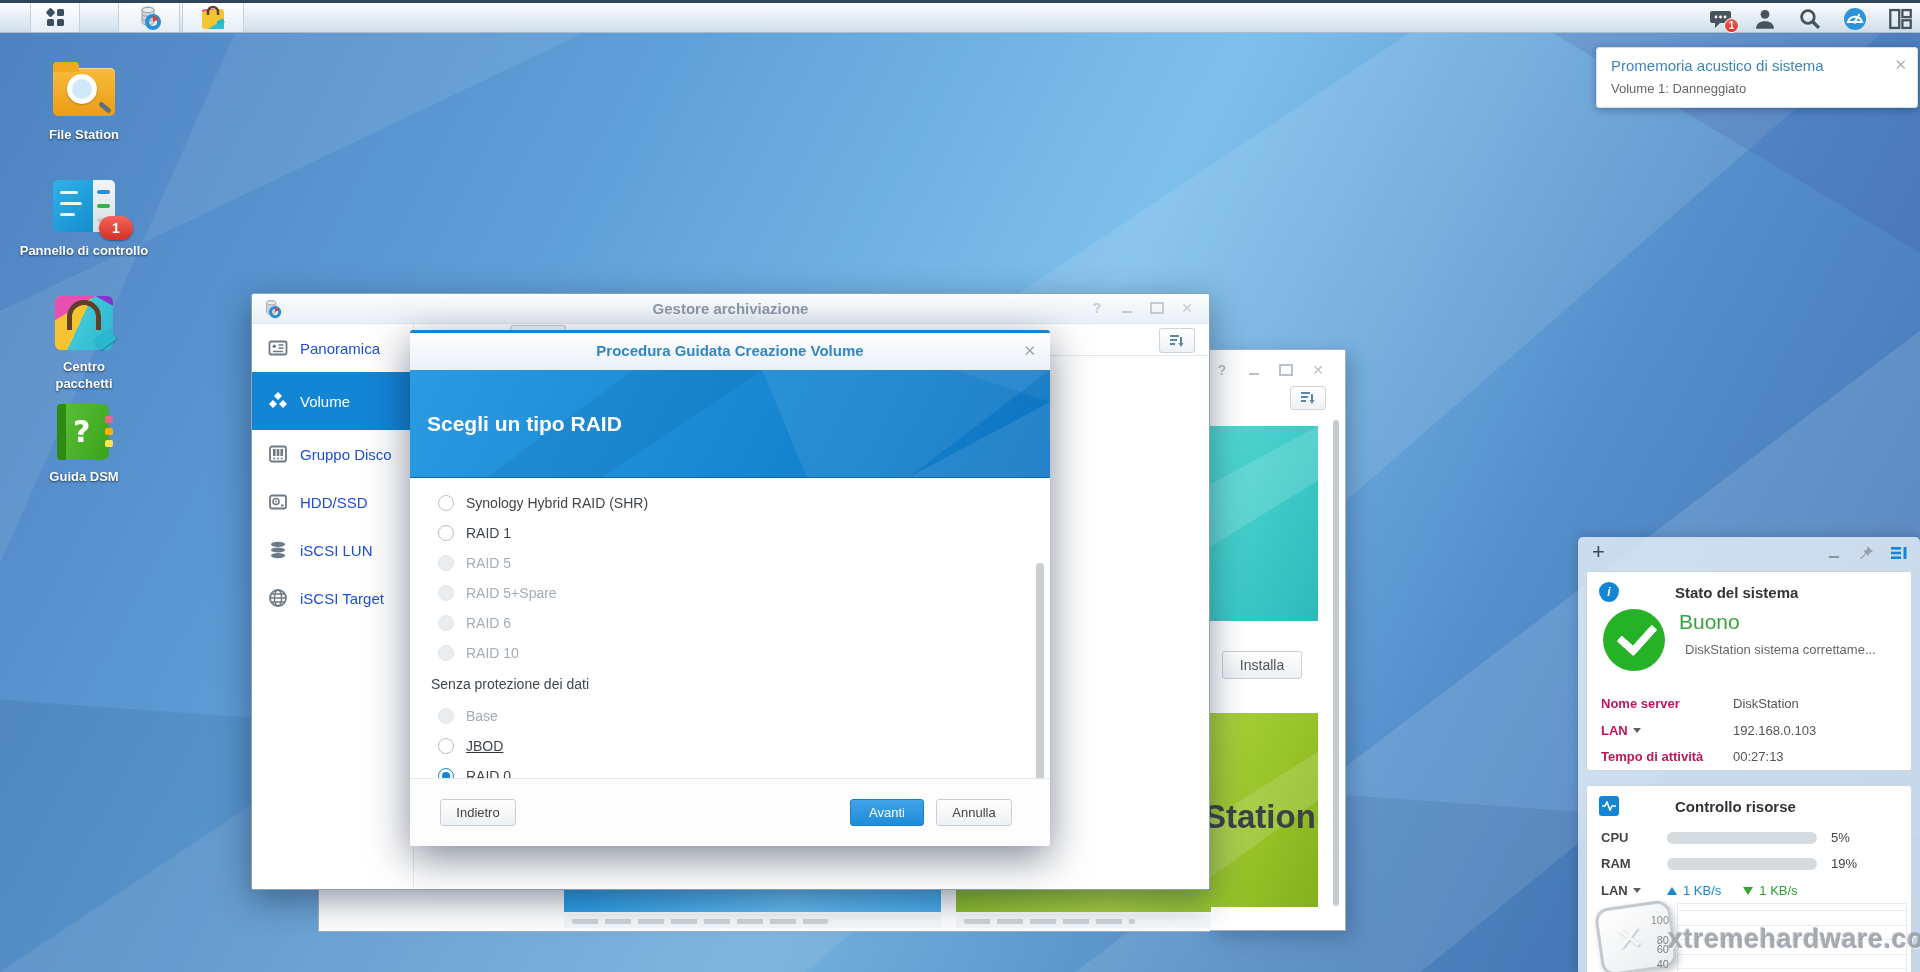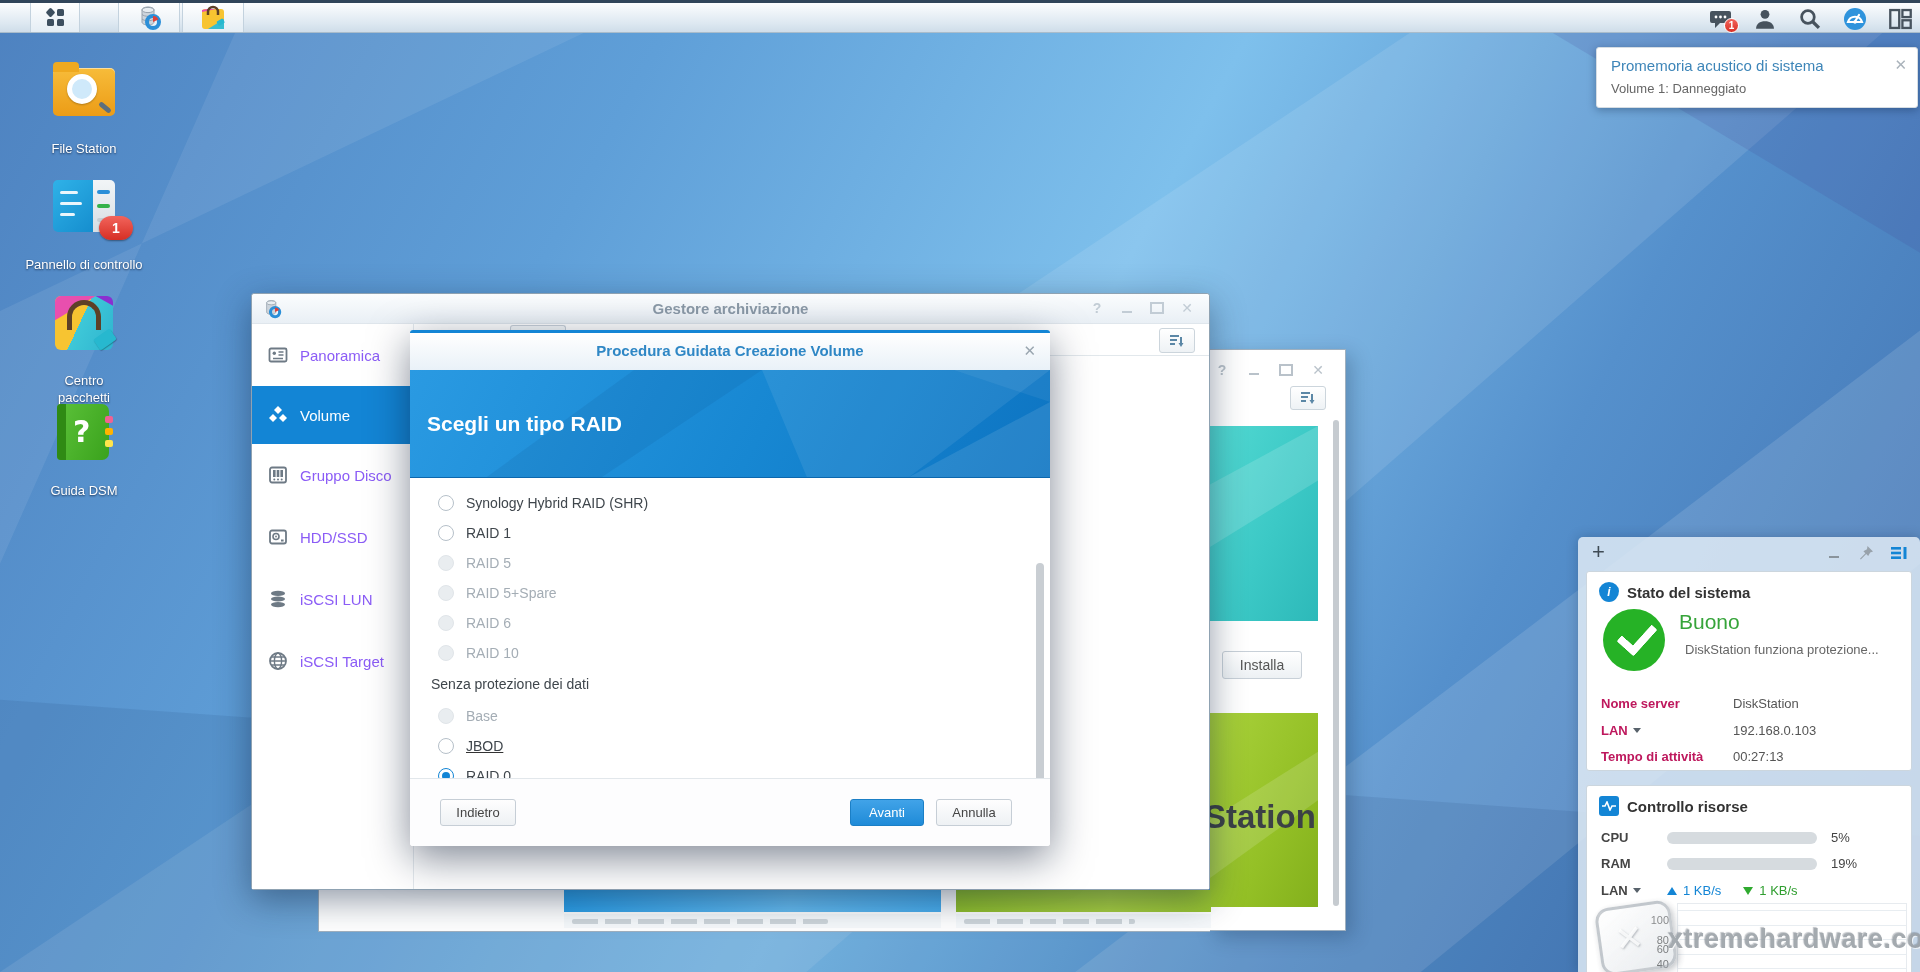--- a/index.html
+++ b/index.html
@@ -34,21 +34,21 @@
   .menu-grid i:nth-child(4){right:0;bottom:0;}
   .tb-right{position:absolute;right:8px;top:3px;height:26px;display:flex;align-items:center;gap:21px;}
   .tb-ic{position:relative;width:24px;height:24px;display:flex;align-items:center;justify-content:center;}
   .badge{position:absolute;right:-7px;bottom:-2px;min-width:15px;height:15px;border-radius:8px;
     background:linear-gradient(#f2645c,#da3025);color:#fff;font-size:10px;font-weight:bold;
     display:flex;align-items:center;justify-content:center;padding:0 3px;border:1px solid #fff;}
 
   
   .dicon{position:absolute;width:150px;text-align:center;cursor:default;}
   .dicon .art{position:relative;width:66px;height:60px;margin:0 auto;}
-  .dlabel{margin-top:20px;color:#fff;font-size:13px;font-weight:normal;
+  .dlabel{margin-top:6px;color:#fff;font-size:13px;font-weight:bold;
     text-shadow:0 1px 2px rgba(20,40,70,.85);line-height:17px;}
   .badge-big{position:absolute;right:-16px;bottom:-4px;min-width:34px;height:24px;border-radius:13px;
     background:linear-gradient(#f2645c,#d62f24);color:#fff;font-size:14px;font-weight:bold;
     display:flex;align-items:center;justify-content:center;box-shadow:0 1px 2px rgba(0,0,0,.4);}
 
   
   .folder{position:absolute;left:2px;top:8px;width:62px;height:48px;border-radius:5px;
     background:linear-gradient(#f7bc3a,#ec9c16);box-shadow:inset 0 1px 0 rgba(255,255,255,.5);}
   .folder::before{content:"";position:absolute;left:0;top:-6px;width:26px;height:10px;border-radius:4px 4px 0 0;
     background:#efa91f;}
@@ -135,22 +135,22 @@
 
   
   .win{position:absolute;left:251px;top:293px;width:959px;height:597px;background:#fff;border:1px solid #8fa2b2;
     border-radius:3px;box-shadow:0 10px 35px rgba(10,30,60,.45);}
   .win-title{position:absolute;left:0;top:0;right:0;height:30px;border-radius:3px 3px 0 0;
     background:linear-gradient(#fbfdfe,#e9eff5);border-bottom:1px solid #dfe6ec;}
   .win-title-text{position:absolute;left:0;right:0;top:6px;text-align:center;font-size:15px;font-weight:bold;color:#8a99a7;}
   .win-ic{position:absolute;left:10px;top:5px;}
   .win-controls{position:absolute;right:14px;top:6px;display:flex;gap:14px;color:#c2ccd5;}
   .sidebar{position:absolute;left:0;top:30px;bottom:0;width:162px;background:#fff;border-right:1px solid #e4e9ed;}
-  .side-item{position:relative;height:62px;display:flex;align-items:center;padding-left:16px;gap:12px;
-    font-size:15px;color:#8b5cf6;cursor:pointer;}
+  .side-item{position:relative;height:48px;display:flex;align-items:center;padding-left:16px;gap:12px;
+    font-size:15px;color:#1d4ed8;cursor:pointer;}
   .side-item.sel{background:#1385d5;color:#fff;height:58px;}
   .side-item svg{flex:none;color:#6e7a85;}
   .side-item.sel svg{color:#fff;}
   .win-content{position:absolute;left:162px;top:30px;right:0;bottom:0;background:#fff;}
   .toolbar-stub{position:absolute;left:96px;top:1px;width:56px;height:9px;border:1px solid #c8d0d8;border-bottom:none;
     border-radius:3px 3px 0 0;background:#f4f7f9;}
   .sort-btn{position:absolute;right:14px;top:4px;width:36px;height:25px;border:1px solid #ccd5dc;border-radius:3px;
     background:linear-gradient(#fff,#eef2f5);display:flex;align-items:center;justify-content:center;cursor:pointer;}
   .content-divider{position:absolute;left:0;right:0;top:31px;border-top:1px solid #e2e8ec;}
 
@@ -187,21 +187,21 @@
   .btn-next{right:126px;width:74px;background:linear-gradient(#41a3e8,#1f8bd8);border-color:#1b7fc6;color:#fff;}
   .btn-cancel{right:38px;width:76px;}
 
   
   .widget{position:absolute;left:1578px;top:537px;width:342px;height:435px;
     background:rgba(228,238,247,.82);border-radius:5px 5px 0 0;box-shadow:0 0 12px rgba(10,30,60,.25);}
   .wg-add{position:absolute;left:14px;top:4px;font-size:22px;color:#3f4b55;cursor:pointer;line-height:22px;}
   .wg-ctrl{position:absolute;right:12px;top:8px;display:flex;gap:16px;align-items:center;color:#8a949c;}
   .card{position:absolute;left:8px;width:326px;background:#fff;border:1px solid #ccd6de;border-radius:3px;}
   .card-head{position:absolute;left:12px;top:10px;display:flex;align-items:center;gap:8px;}
-  .card-title{font-size:15px;font-weight:bold;color:#333;}
+  .card-title{font-size:15px;font-weight:bold;color:#333;margin-left:48px;}
   .shield{width:20px;height:20px;border-radius:50% 50% 50% 50%/45% 45% 55% 55%;background:#1385d5;color:#fff;
     font-size:12px;font-weight:bold;font-style:italic;display:flex;align-items:center;justify-content:center;}
   .resic{width:20px;height:20px;border-radius:3px;background:#1385d5;display:flex;align-items:center;justify-content:center;}
   .okcircle{position:absolute;left:16px;top:37px;width:62px;height:62px;border-radius:50%;background:#26b226;}
   .okcircle::after{content:"";position:absolute;left:16px;top:15px;width:28px;height:15px;
     border-left:8px solid #fff;border-bottom:8px solid #fff;transform:rotate(-48deg);border-radius:2px;}
   .status-word{position:absolute;left:92px;top:38px;font-size:21px;color:#36a43a;}
   .status-sub{position:absolute;left:98px;top:70px;font-size:13px;color:#666;}
   .kv{position:absolute;left:14px;right:14px;display:flex;font-size:13px;}
   .kv .k{width:132px;font-weight:bold;color:#be185d;display:flex;align-items:center;gap:5px;}
@@ -576,21 +576,21 @@
       </svg>
     </div>
 
     <div class="card" style="top:34px;height:200px;">
       <div class="card-head">
         <span class="shield">i</span>
         <span class="card-title">Stato del sistema</span>
       </div>
       <div class="okcircle"></div>
       <div class="status-word">Buono</div>
-      <div class="status-sub">DiskStation funziona protezione...</div>
+      <div class="status-sub">DiskStation sistema correttame...</div>
       <div class="kv" style="top:124px;">
         <span class="k">Nome server</span>
         <span class="v">DiskStation</span>
       </div>
       <div class="kv" style="top:151px;">
         <span class="k">
           <span>LAN</span>
           <span class="caret"></span>
         </span>
         <span class="v">192.168.0.103</span>

